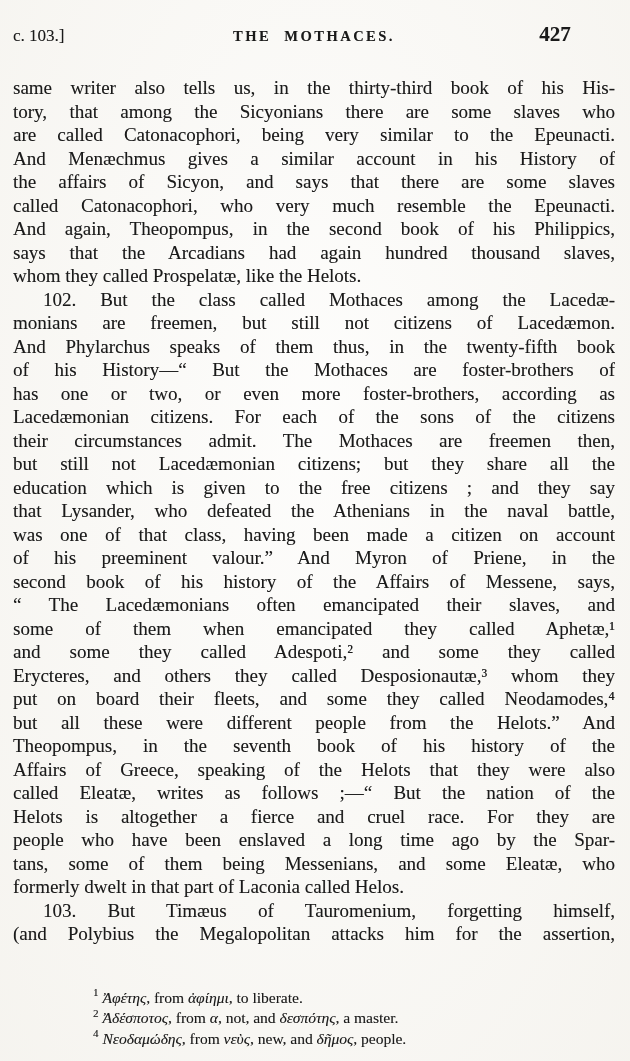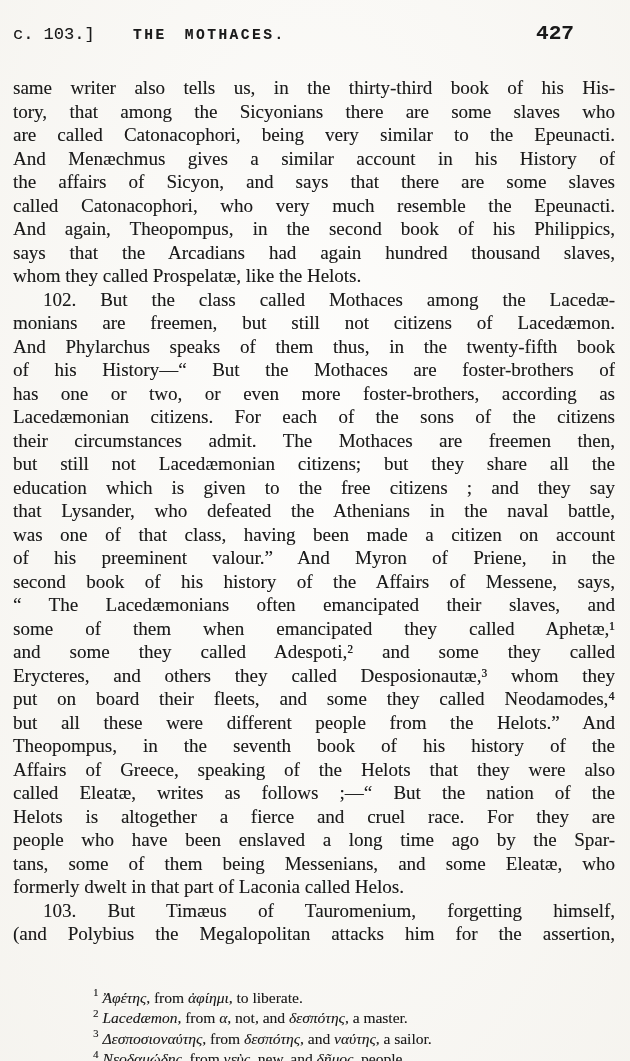--- a/index.html
+++ b/index.html
@@ -19,31 +19,31 @@
     overflow: hidden;
     box-sizing: border-box;
     padding: 22px 15px 0 13px;
     text-shadow: 0.2px 0.2px 0 rgba(20,20,20,0.35);
   }
   .running-header {
     display: flex;
     align-items: baseline;
     justify-content: space-between;
     height: 34px;
-    font-family: Liberation Mono, monospace;
   }
   .folio-left {
     font-size: 17px;
     width: 120px;
   }
   .header-title {
     font-size: 14.5px;
     font-weight: bold;
     letter-spacing: 2.5px;
     word-spacing: 7px;
+    text-align: center;
     flex: 1;
   }
   .page-number {
     font-size: 21px;
     font-weight: bold;
     width: 120px;
     text-align: center;
   }
   .page-body {
     margin-top: 20px;
@@ -131,17 +131,16 @@
         <div class="line para-end">formerly dwelt in that part of Laconia called Helos.</div>
       </div>
       <div class="paragraph">
         <div class="line indent">103. But Timæus of Tauromenium, forgetting himself,</div>
         <div class="line">(and Polybius the Megalopolitan attacks him for the assertion,</div>
       </div>
     </div>
 
   <div class="footnotes">
       <div class="footnote"><sup class="fn-marker">1</sup><span class="greek">Ἀφέτης</span><span class="roman">, from </span><span class="greek">ἀφίημι</span><span class="roman">, to liberate.</span></div>
-      <div class="footnote"><sup class="fn-marker">2</sup><span class="greek">Lacedæmon</span><span class="roman">, from </span><span class="greek">α</span><span class="roman">, not, and </span><span class="greek">δεσπότης</span><span class="roman">, a master.</span></div>
-      <div class="footnote"><sup class="fn-marker">3</sup><span class="greek">Δεσποσιοναύτης</span><span class="roman">, from </span><span class="greek">δεσπότης</span><span class="roman">, and </span><span class="greek">ναύτης</span><span class="roman">, a sailor.</span></div>
+      <div class="footnote"><sup class="fn-marker">2</sup><span class="greek">Ἀδέσποτος</span><span class="roman">, from </span><span class="greek">α</span><span class="roman">, not, and </span><span class="greek">δεσπότης</span><span class="roman">, a master.</span></div>
       <div class="footnote"><sup class="fn-marker">4</sup><span class="greek">Νεοδαμώδης</span><span class="roman">, from </span><span class="greek">νεὺς</span><span class="roman">, new, and </span><span class="greek">δῆμος</span><span class="roman">, people.</span></div>
     </div>
 </div>
 
 </body></html>

